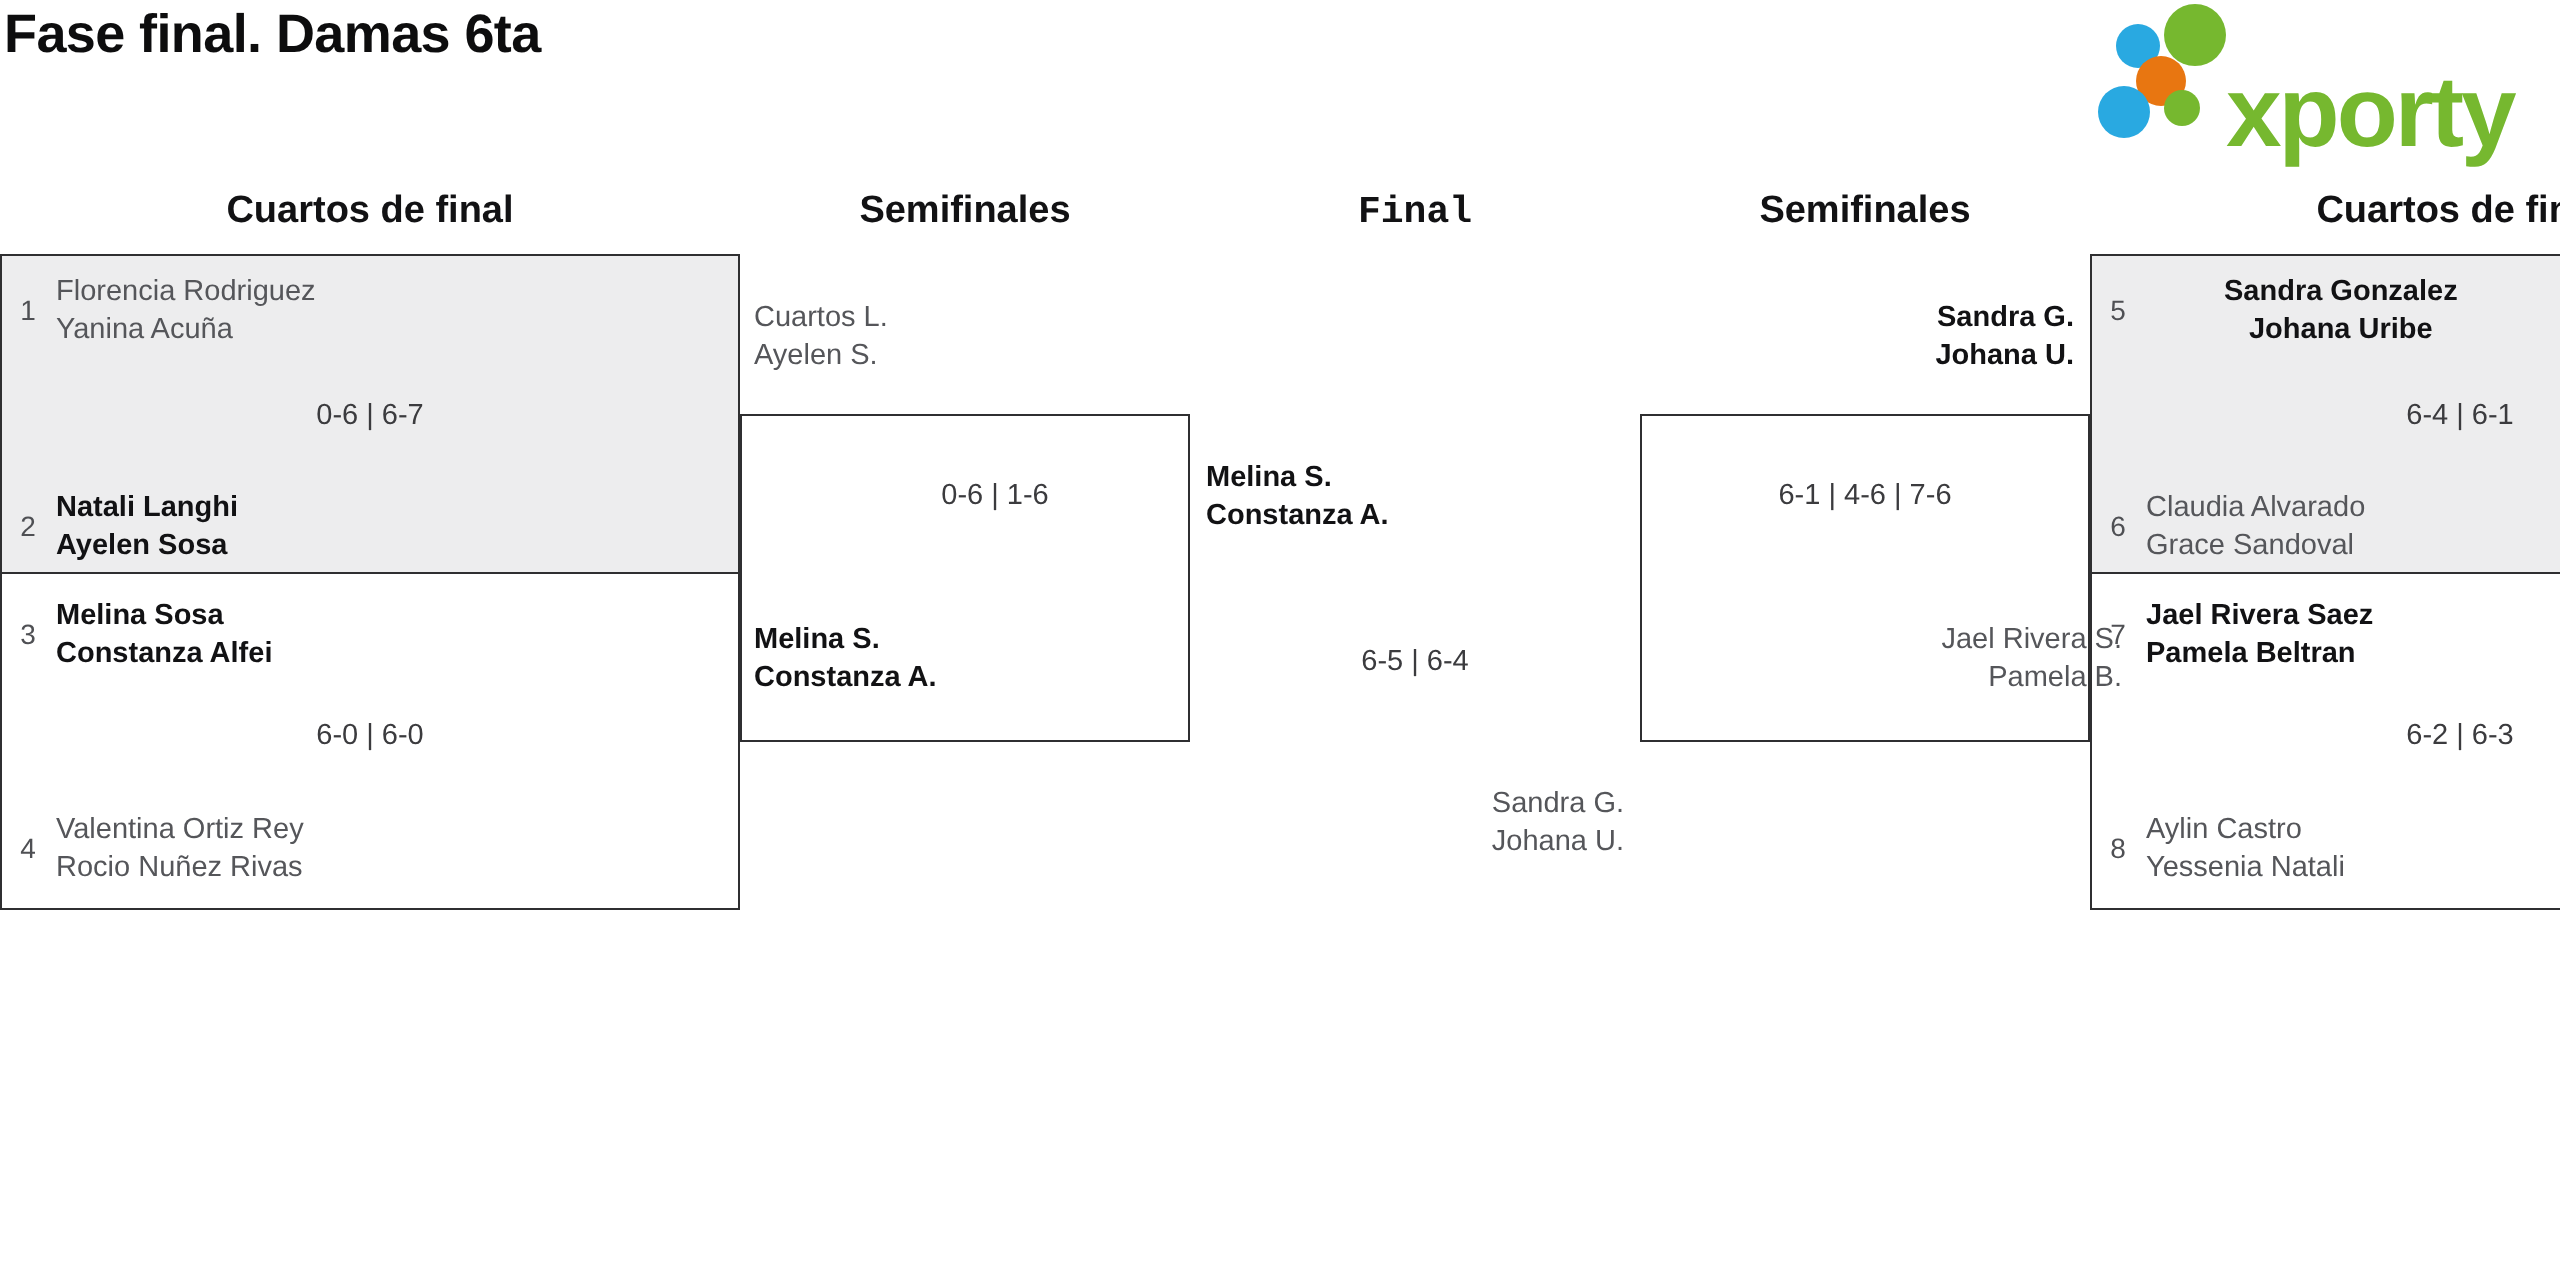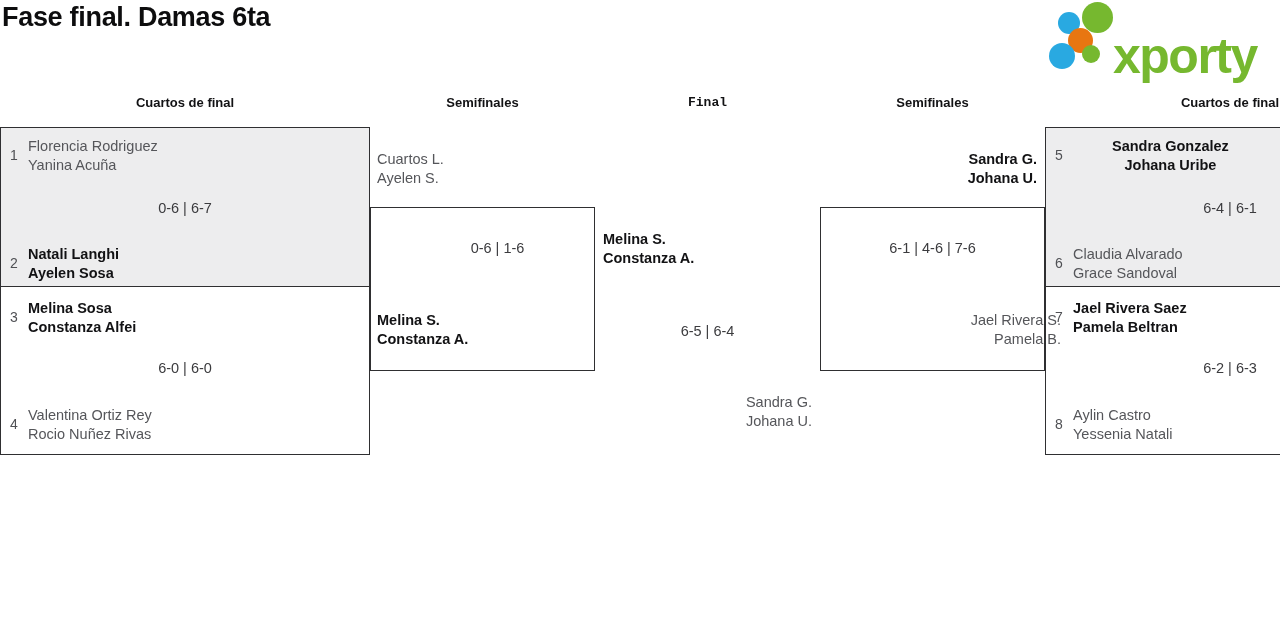--- a/index.html
+++ b/index.html
@@ -9,21 +9,21 @@
     -webkit-font-smoothing:antialiased;
   }
   .abs{position:absolute;}
   .title{
     left:2px;top:1px;
     font-size:27px;line-height:33px;font-weight:700;color:#0d0d0e;letter-spacing:-0.3px;
     white-space:nowrap;
   }
   .round-header{
     top:95px;height:21px;
-    font-size:13px;font-weight:700;color:#121214;text-align:center;white-space:nowrap;
+    font-size:19px;font-weight:700;color:#121214;text-align:center;white-space:nowrap;
   }
   .box{position:absolute;border:1.5px solid #2f2f31;background:#fff;box-sizing:border-box;}
   .box.shaded{background:#ededee;}
   .team{font-size:14.5px;line-height:19px;color:#55565a;white-space:nowrap;}
   .team.winner{font-weight:700;color:#121214;}
   .team.right{text-align:right;}
   .score{font-size:14.5px;color:#3b3b3e;text-align:center;white-space:nowrap;}
   .seed{font-size:14px;color:#4f5054;text-align:center;}
   .dot{position:absolute;border-radius:50%;}
   .dot.blue{background:#29a9e1;}

